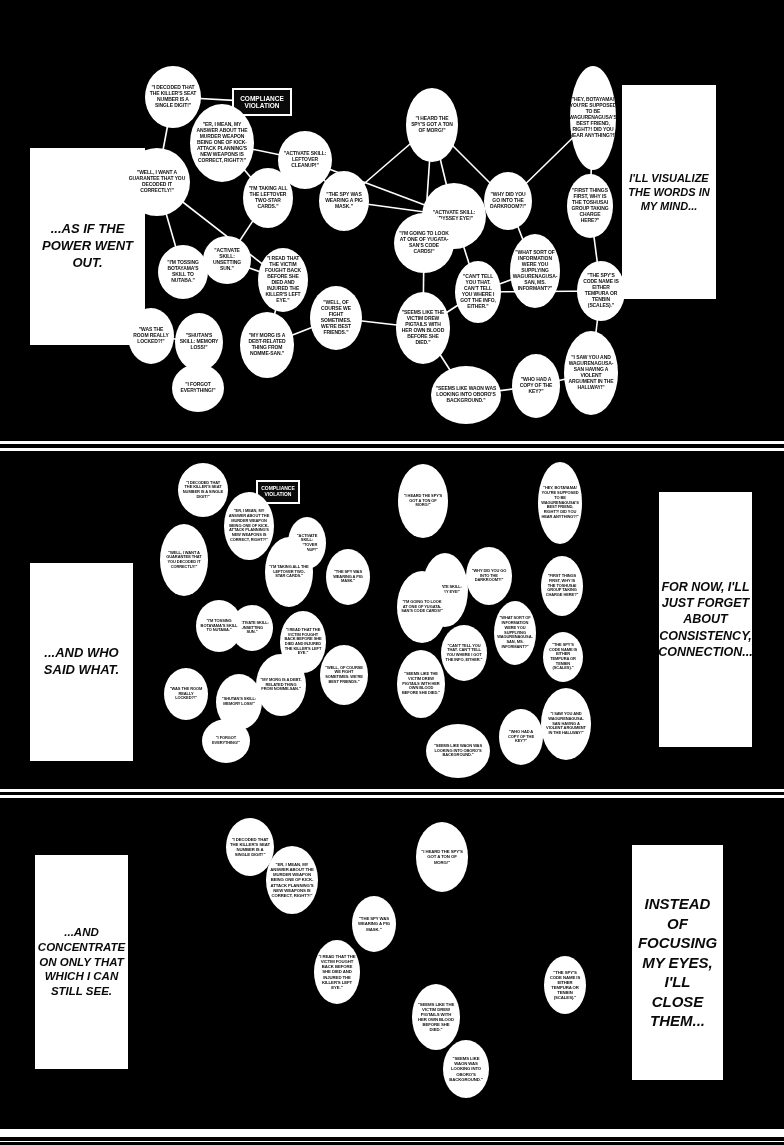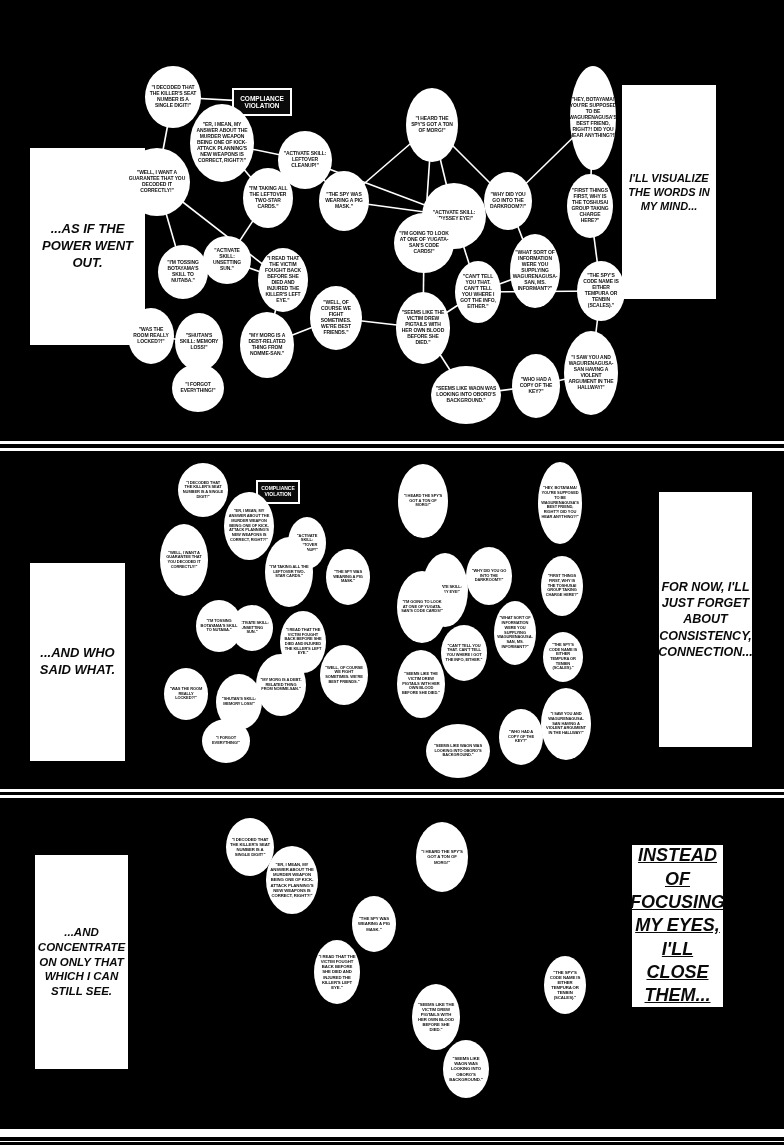--- a/index.html
+++ b/index.html
@@ -15,24 +15,24 @@
   .bubble span{display:block;line-height:1.18;letter-spacing:-0.1px;}
   .bubble.s0{font-size:5px;}
   .bubble.s1{font-size:4px;}
   .bubble.s2{font-size:4.3px;}
   .compliance{position:absolute;background:#0a0a0a;color:#fff;border:2px solid #fff;display:flex;align-items:center;
           justify-content:center;text-align:center;font-weight:bold;box-sizing:border-box;overflow:hidden;}
   .compliance.s0{font-size:6.5px;line-height:1.15;}
   .compliance.s1{font-size:5px;line-height:1.15;}
   .cap-p1l{left:30px;top:148px;width:115px;height:197px;font-size:13px;}
   .cap-p1r{left:622px;top:85px;width:94px;height:214px;font-size:11px;}
-  .cap-p2l{left:30px;top:563px;width:95px;height:198px;font-size:13px;}
+  .cap-p2l{left:30px;top:563px;width:103px;height:198px;font-size:13px;}
   .cap-p2r{left:627px;top:492px;width:93px;height:255px;font-size:12.5px;margin-left:32px;}
   .cap-p3l{left:35px;top:855px;width:93px;height:214px;font-size:11.5px;}
-  .cap-p3r{left:632px;top:845px;width:91px;height:162px;font-size:18px;text-decoration:underline;}
+  .cap-p3r{left:632px;top:845px;width:91px;height:235px;font-size:15px;}
   .g1a{top:441px;height:3px;}  .g1b{top:448px;height:3px;}
   .g2a{top:789px;height:3px;}  .g2b{top:795px;height:3px;}
   .g3a{top:1129px;height:8px;} .g3b{top:1141px;height:1px;}
 </style>
 </head>
 <body>
 
 <div id="page">
   <svg id="web-lines">
       <line x1="173" y1="97" x2="157" y2="182"></line>

